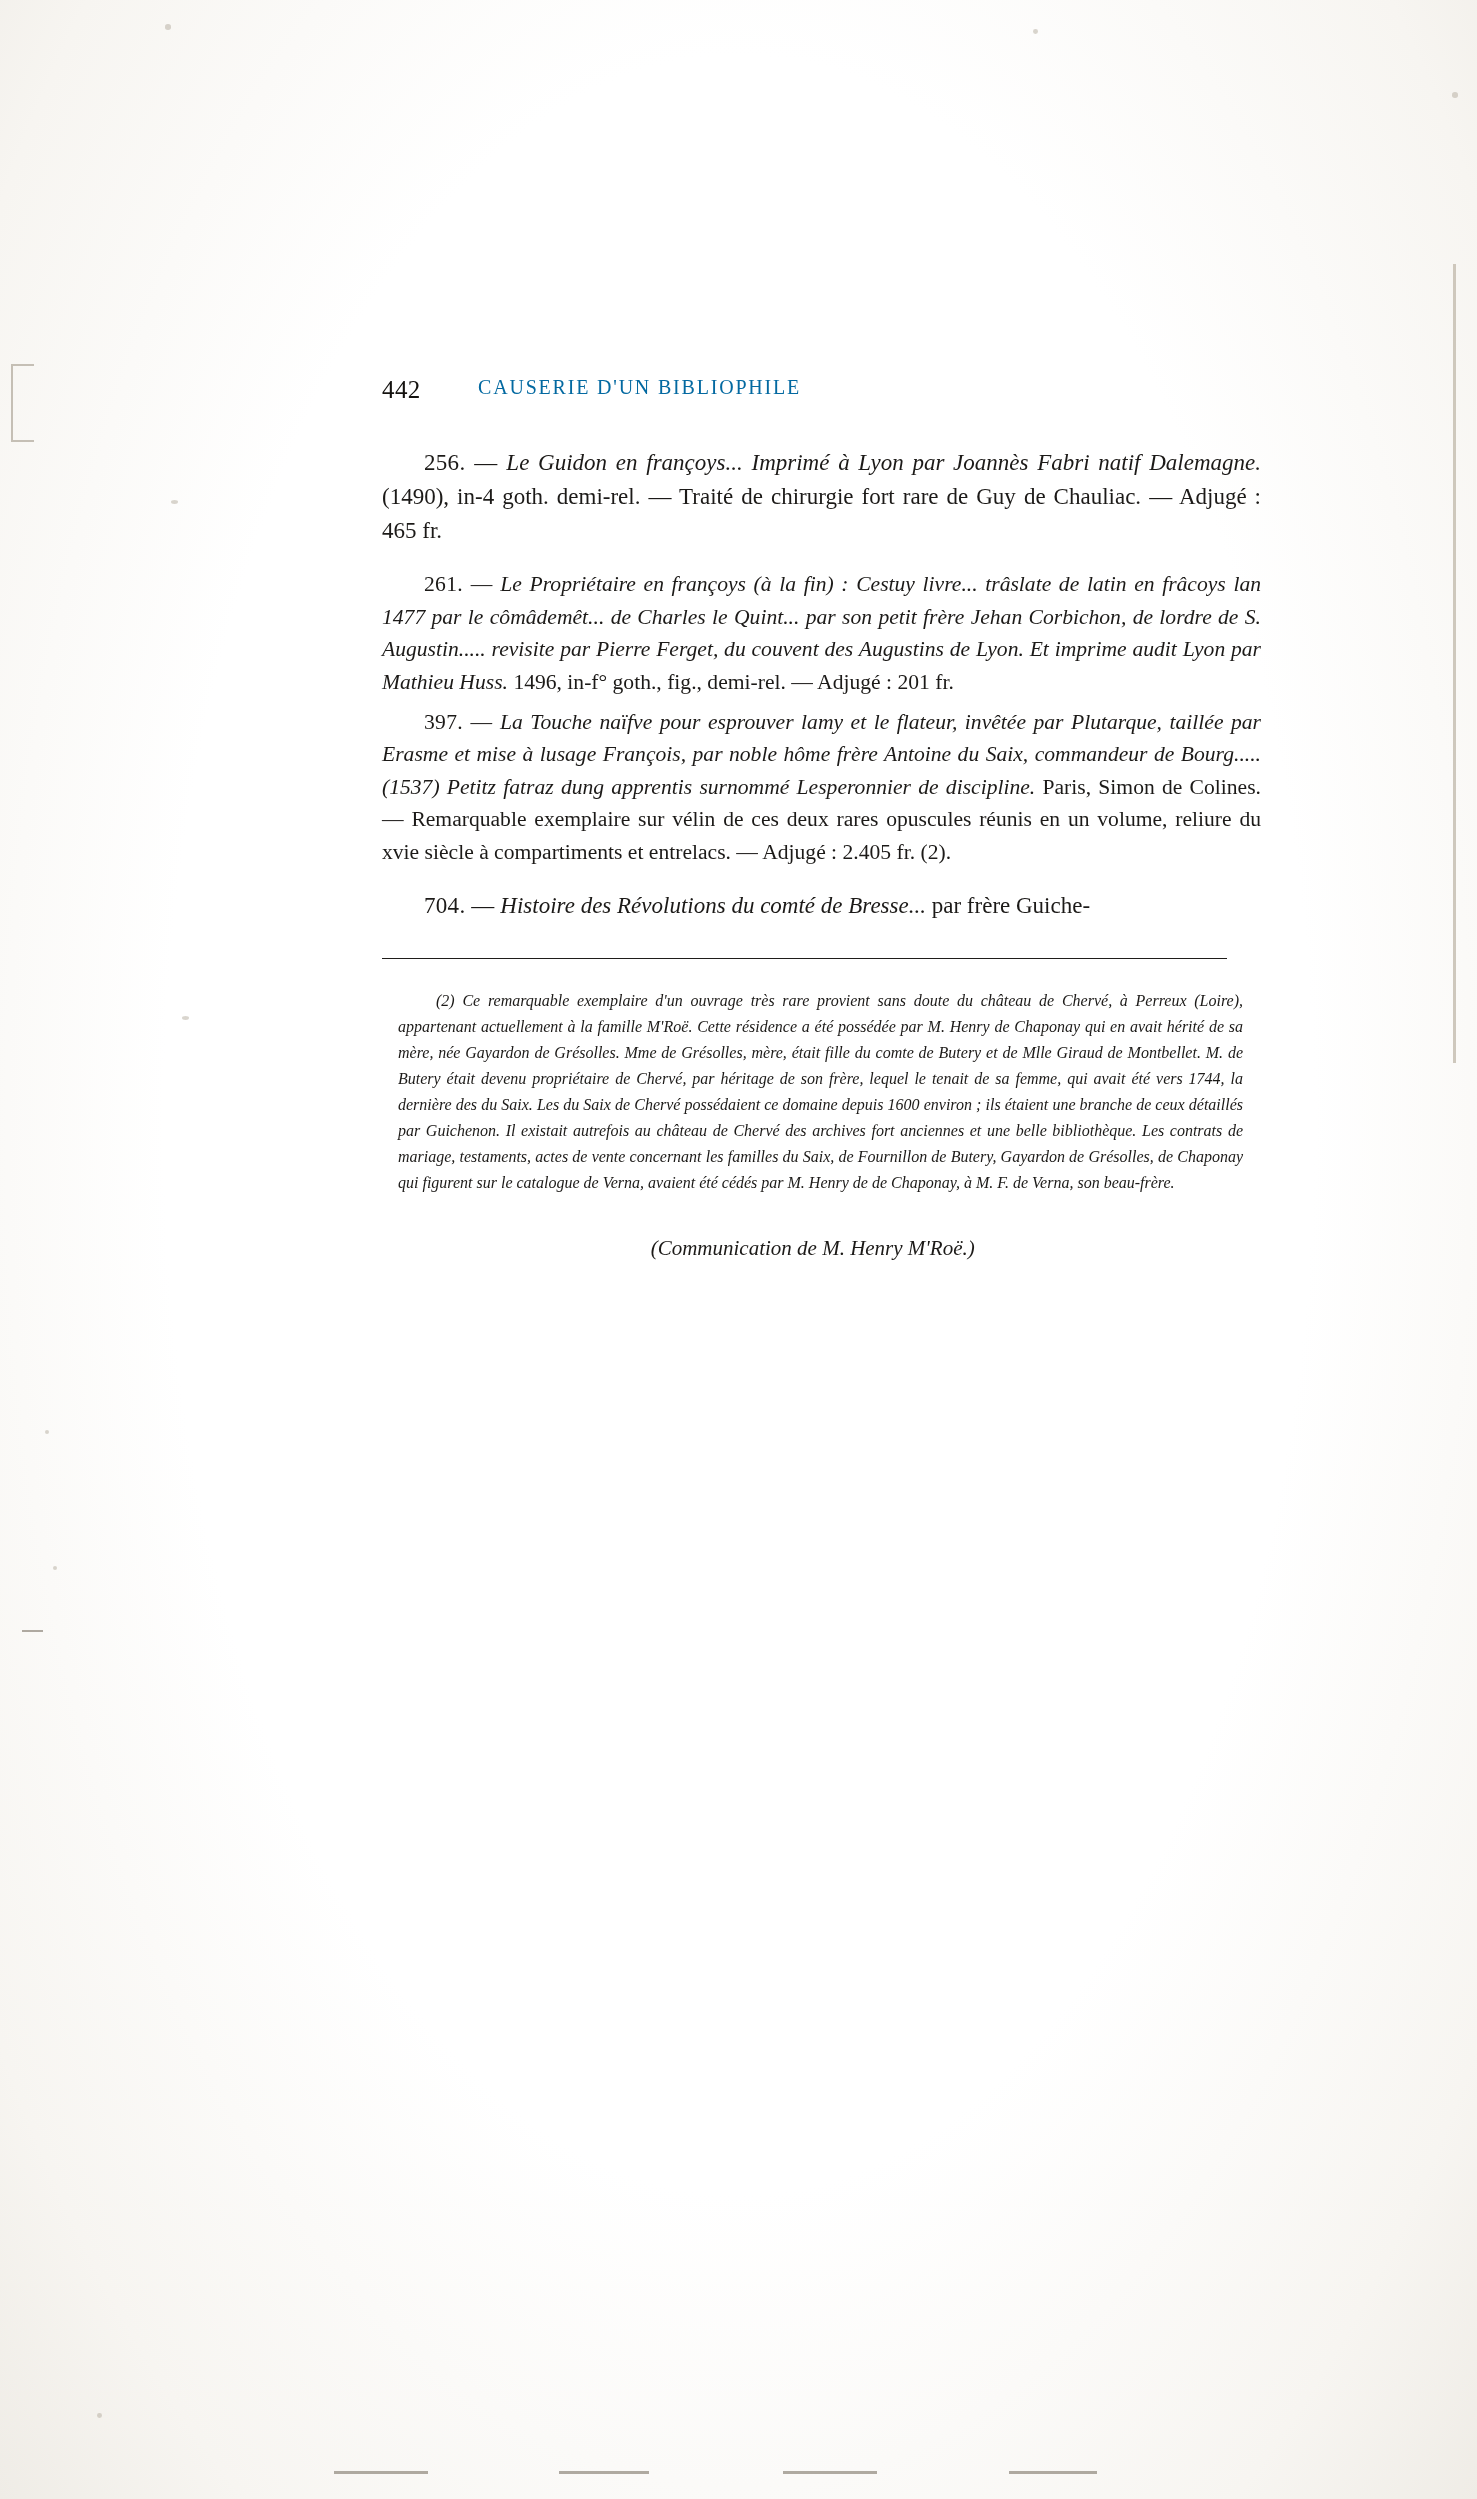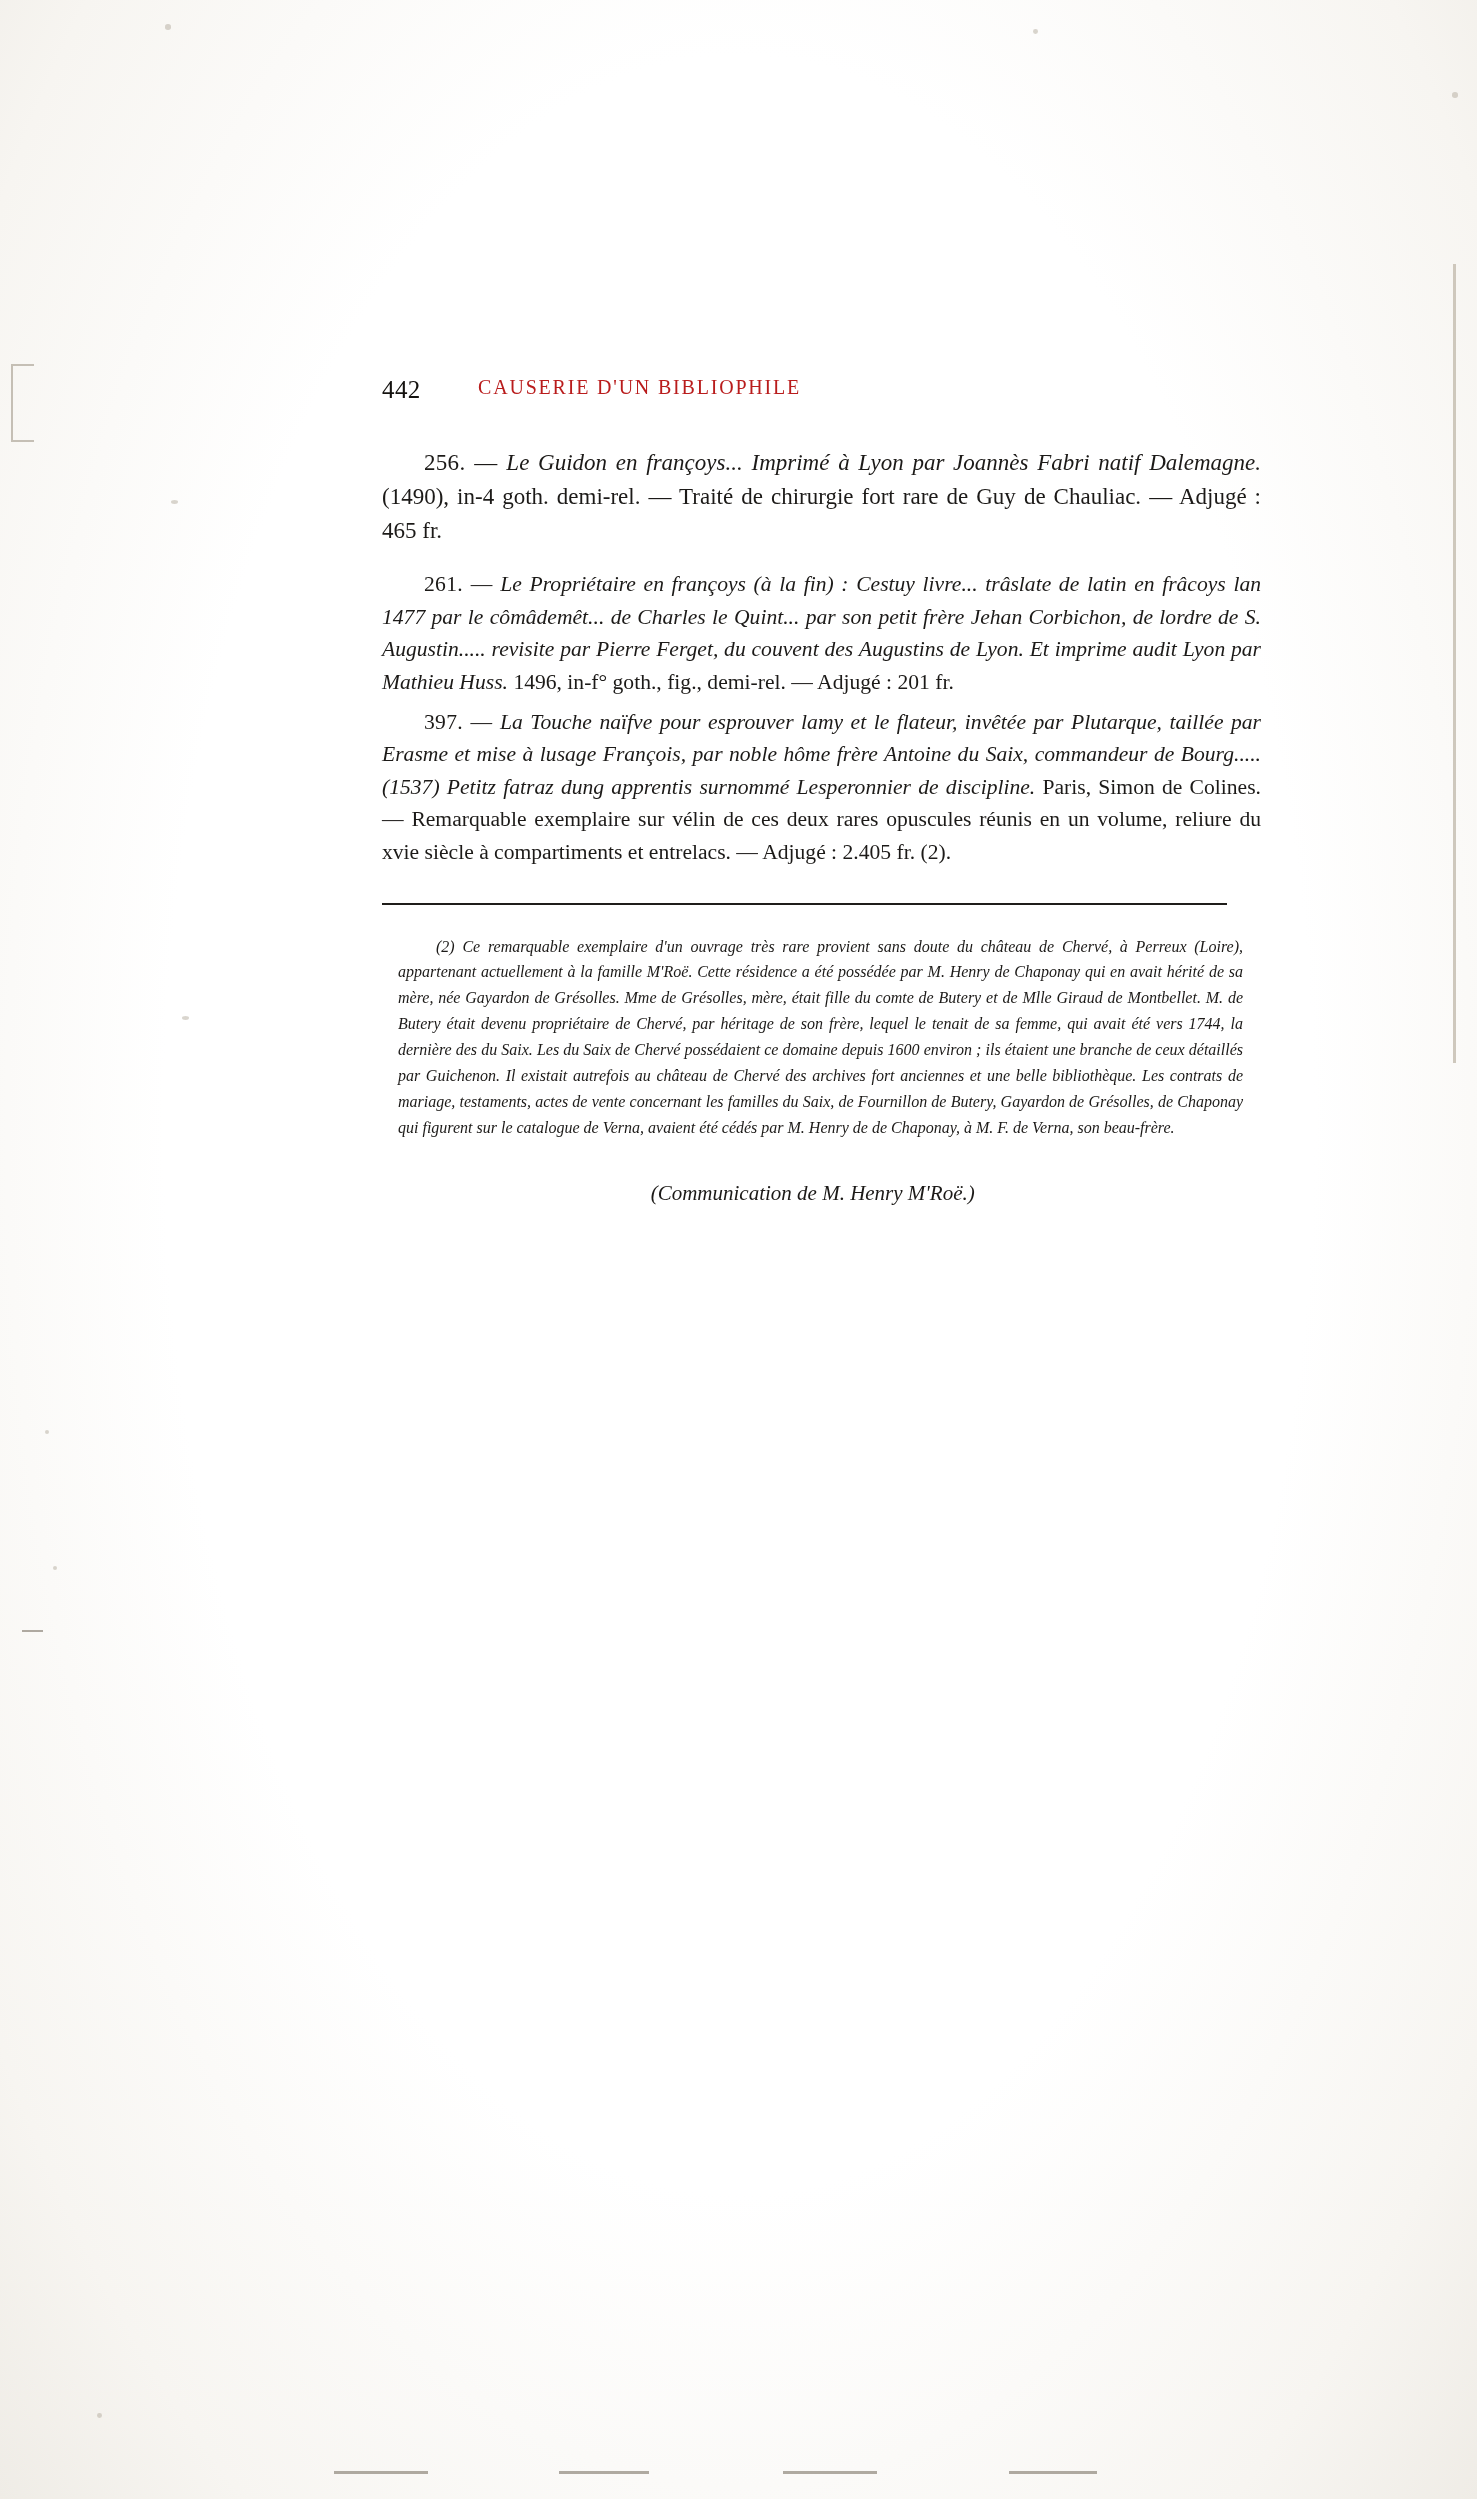--- a/index.html
+++ b/index.html
@@ -54,21 +54,21 @@
     font-size: 25px;
     letter-spacing: 0.4px;
     width: 96px;
     color: #14120f;
   }
   .head-title {
     font-size: 20px;
     letter-spacing: 1.8px;
     font-variant: small-caps;
     text-transform: uppercase;
-    color: #b91c1c;
+    color: #0369a1;
     white-space: nowrap;
   }
 
   
   .entry {
     font-size: 23px;
     line-height: 1.47;
     text-align: justify;
     text-justify: inter-word;
     margin: 0 0 21px 0;
@@ -197,20 +197,26 @@
     </p>
 
 
     <p class="entry entry-italic">
       <span class="ind"></span><span class="rom num">397.</span>
       <span class="rom em-dash">—</span>
       <span>La Touche naïfve pour esprouver lamy et le flateur, invêtée par Plutarque, taillée par Erasme et mise à lusage François, par noble hôme frère Antoine du Saix, commandeur de Bourg..... (1537) Petitz fatraz dung apprentis surnommé Lesperonnier de discipline.</span>
       <span class="rom">Paris, Simon de Colines. — Remarquable exemplaire sur vélin de ces deux rares opuscules réunis en un volume, reliure du xvie siècle à compartiments et entrelacs. — Adjugé : 2.405 fr. (2).</span>
     </p>
 
+    <p class="entry">
+      <span class="ind"></span><span class="num">704.</span>
+      <span class="em-dash">—</span>
+      <i class="t">Histoire des Révolutions du comté de Bresse...</i>
+      <span>par frère Guiche-</span>
+    </p>
 
     <div class="fn-rule"></div>
 
     <p class="footnote">
       <span class="ind"></span><span>(2)</span>
       <span>Ce remarquable exemplaire d'un ouvrage très rare provient sans doute du château de Chervé, à Perreux (Loire), appartenant actuellement à la famille M'Roë. Cette résidence a été possédée par M. Henry de Chaponay qui en avait hérité de sa mère, née Gayardon de Grésolles. Mme de Grésolles, mère, était fille du comte de Butery et de Mlle Giraud de Montbellet. M. de Butery était devenu propriétaire de Chervé, par héritage de son frère, lequel le tenait de sa femme, qui avait été vers 1744, la dernière des du Saix. Les du Saix de Chervé possédaient ce domaine depuis 1600 environ ; ils étaient une branche de ceux détaillés par Guichenon. Il existait autrefois au château de Chervé des archives fort anciennes et une belle bibliothèque. Les contrats de mariage, testaments, actes de vente concernant les familles du Saix, de Fournillon de Butery, Gayardon de Grésolles, de Chaponay qui figurent sur le catalogue de Verna, avaient été cédés par M. Henry de de Chaponay, à M. F. de Verna, son beau-frère.</span>
     </p>
 
     <div class="fn-sign">(Communication de M. Henry M'Roë.)</div>
 

